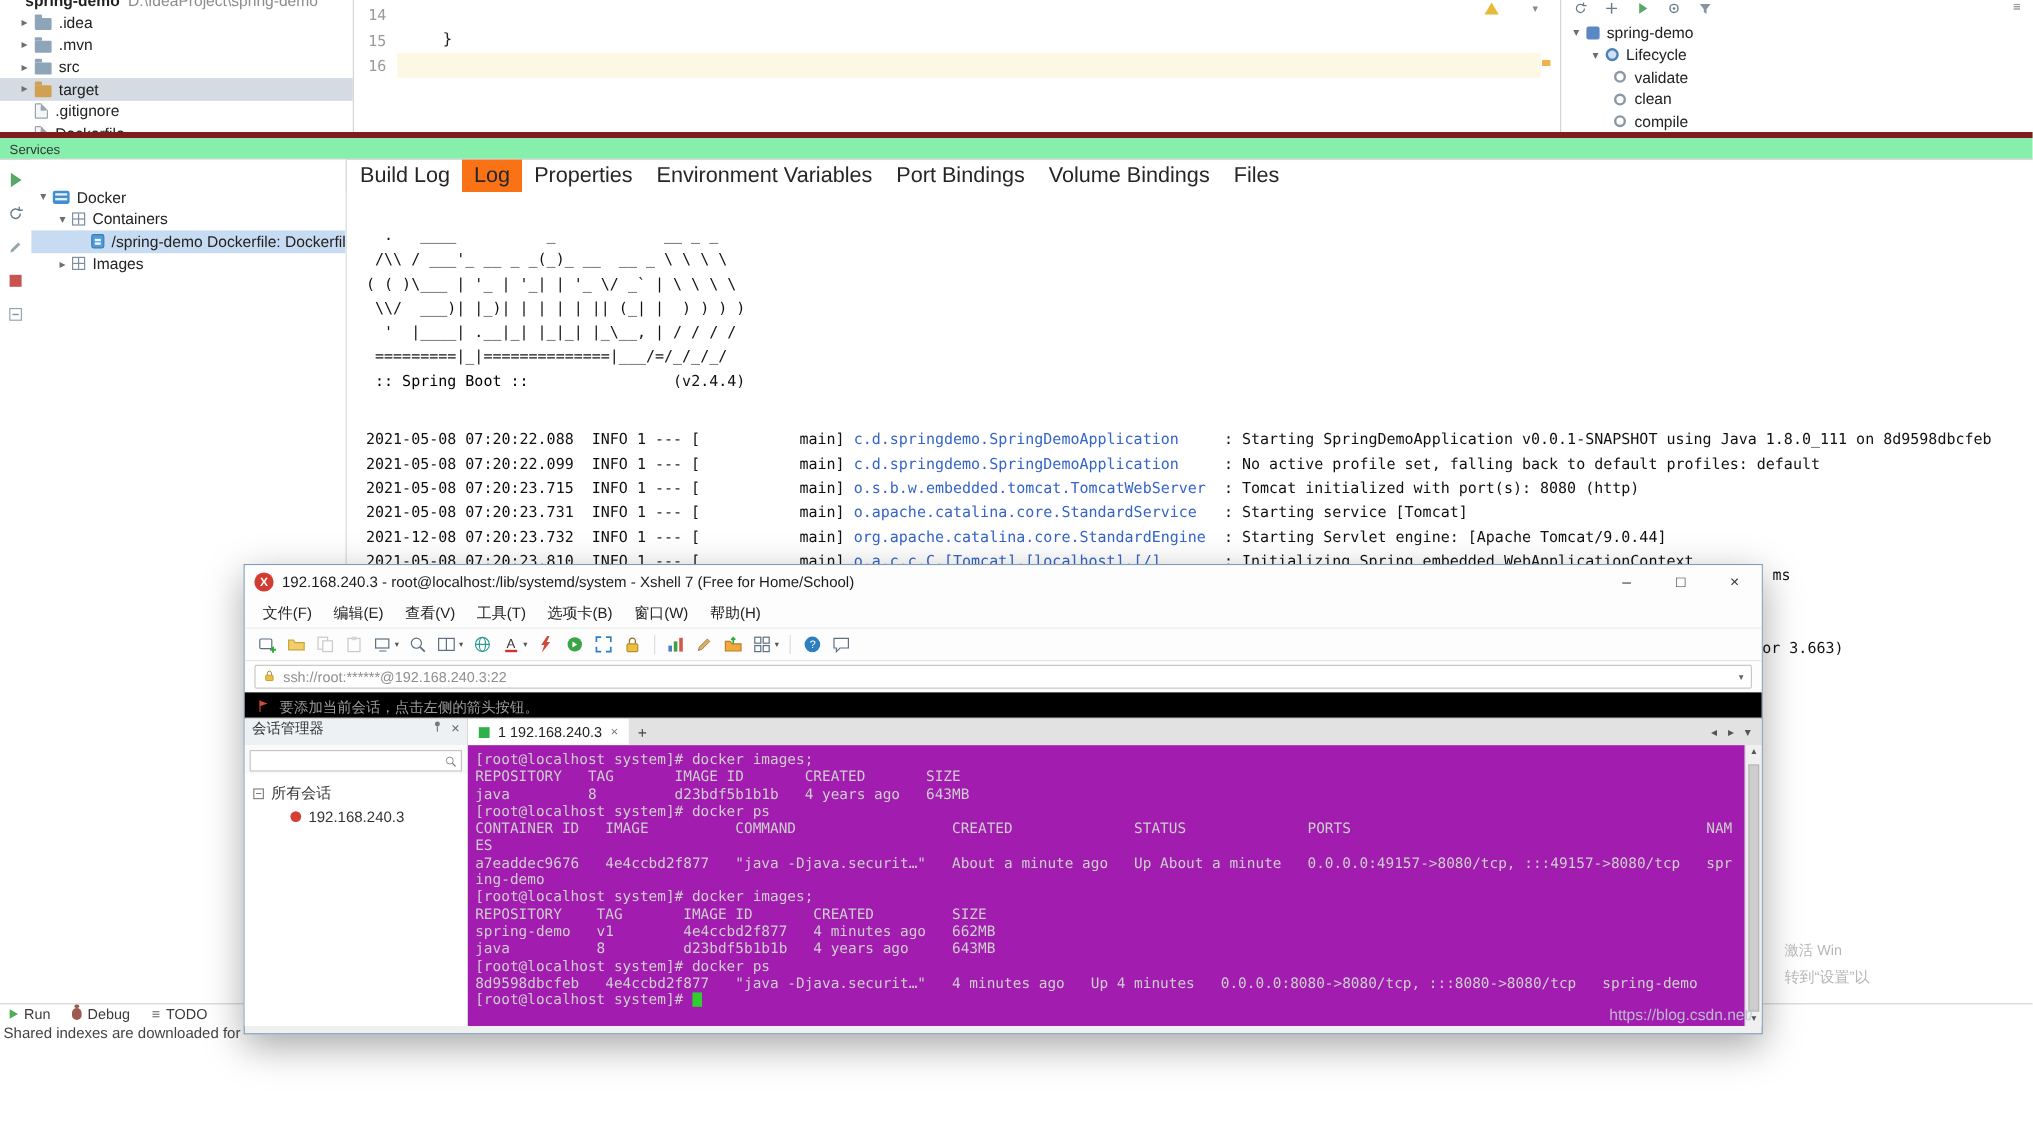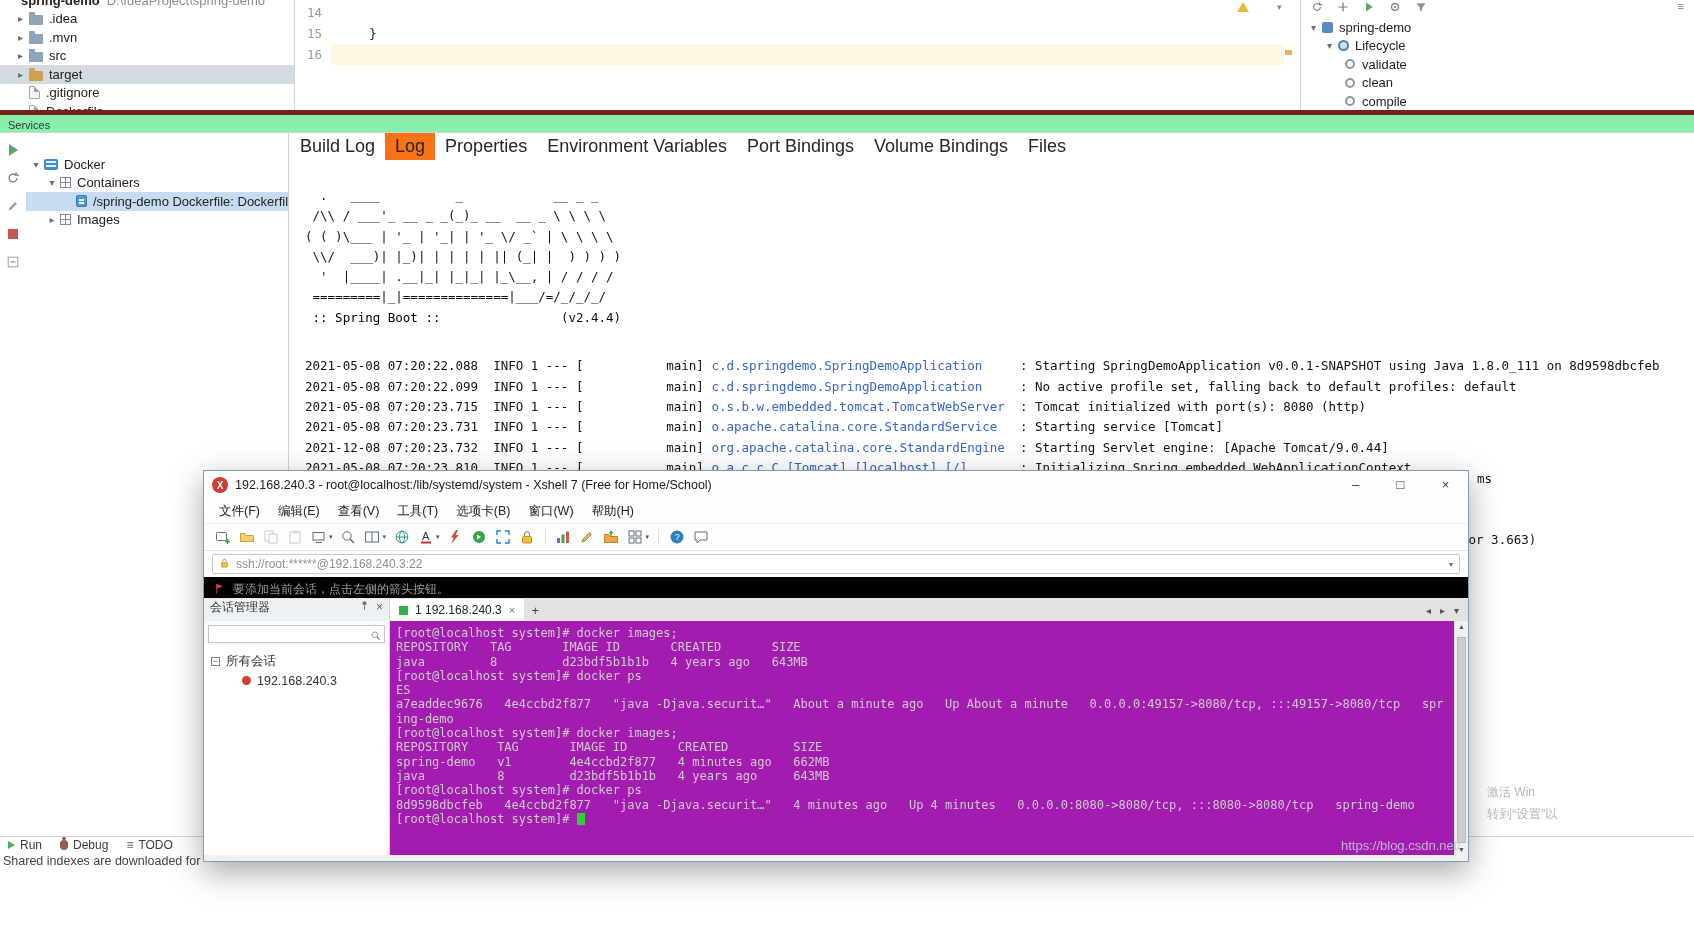--- a/index.html
+++ b/index.html
@@ -554,20 +554,21 @@
             <span>▾</span>
           </span>
         </div>
         <div class="xterm-wrap">
           <div class="xterm">
             <div>
                 <div class="tline">[root@localhost system]# docker images;</div>
                 <div class="tline">REPOSITORY   TAG       IMAGE ID       CREATED       SIZE</div>
                 <div class="tline">java         8         d23bdf5b1b1b   4 years ago   643MB</div>
                 <div class="tline">[root@localhost system]# docker ps</div>
+                <div class="tline">CONTAINER ID   IMAGE          COMMAND                  CREATED              STATUS              PORTS                                         NAM</div>
                 <div class="tline">ES</div>
                 <div class="tline">a7eaddec9676   4e4ccbd2f877   "java -Djava.securit…"   About a minute ago   Up About a minute   0.0.0.0:49157-&gt;8080/tcp, :::49157-&gt;8080/tcp   spr</div>
                 <div class="tline">ing-demo</div>
                 <div class="tline">[root@localhost system]# docker images;</div>
                 <div class="tline">REPOSITORY    TAG       IMAGE ID       CREATED         SIZE</div>
                 <div class="tline">spring-demo   v1        4e4ccbd2f877   4 minutes ago   662MB</div>
                 <div class="tline">java          8         d23bdf5b1b1b   4 years ago     643MB</div>
                 <div class="tline">[root@localhost system]# docker ps</div>
                 <div class="tline">8d9598dbcfeb   4e4ccbd2f877   "java -Djava.securit…"   4 minutes ago   Up 4 minutes   0.0.0.0:8080-&gt;8080/tcp, :::8080-&gt;8080/tcp   spring-demo</div>
                 <div class="tline">[root@localhost system]# <span class="cursor"></span></div>

